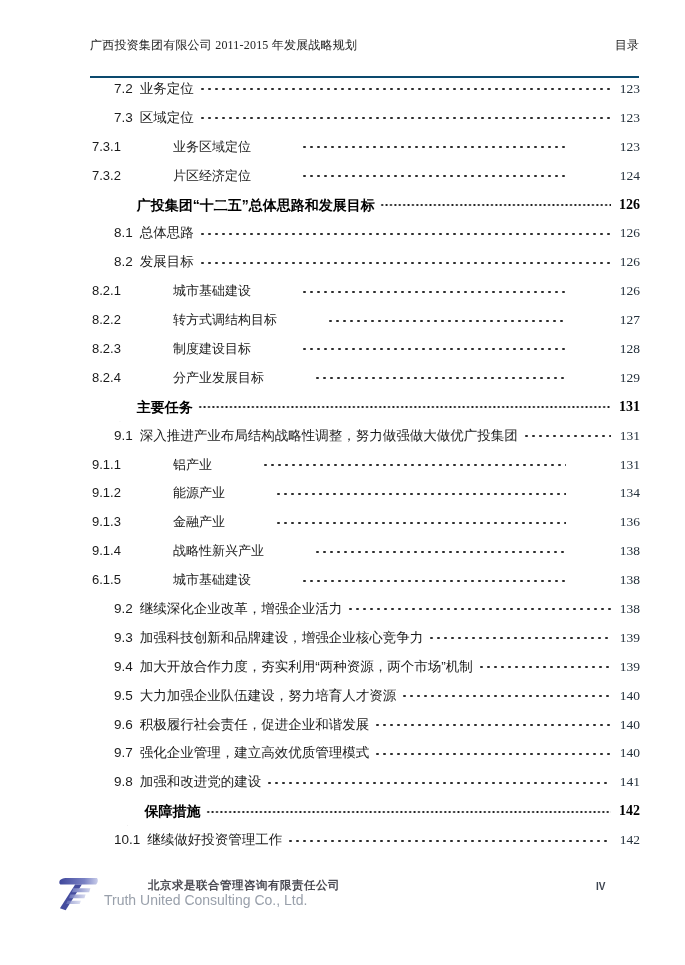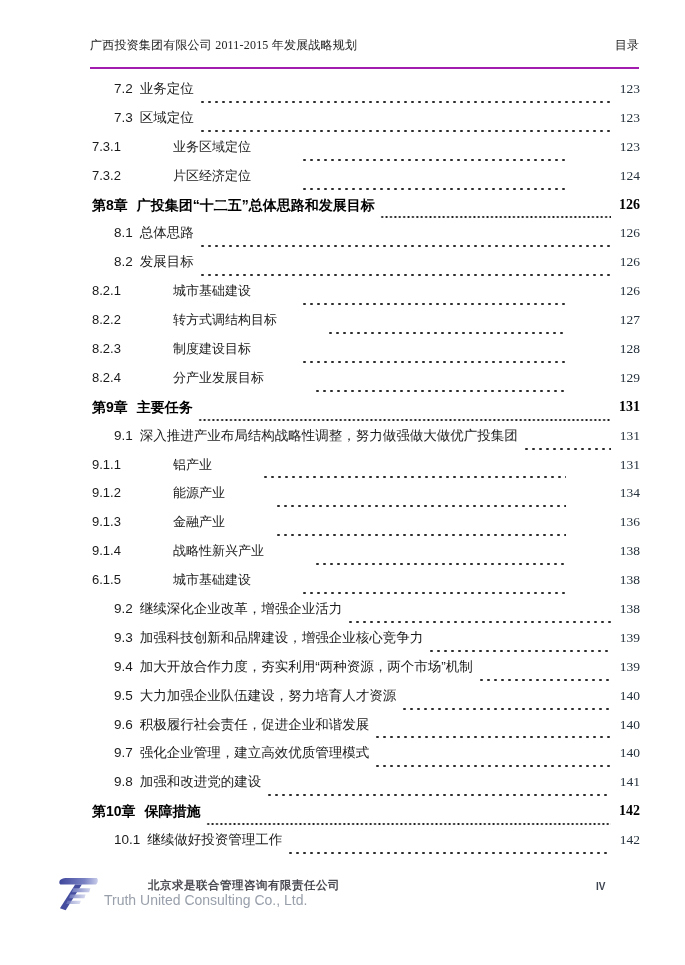--- a/index.html
+++ b/index.html
@@ -11,37 +11,37 @@
     font-family: "Liberation Sans", sans-serif;
     color: #1b1b1b;
   }
   .page { position: absolute; inset: 0; }
 
   
   .doc-header {
     position: absolute;
     left: 90px; right: 46px; top: 37px;
     display: flex; justify-content: space-between; align-items: flex-end;
-    padding-bottom: 13px;
-    border-bottom: 2px solid #a21caf;
+    padding-bottom: 22px;
+    border-bottom: 2px solid #0c4a6e;
     font-family: "Liberation Serif", serif;
     font-size: 12px;
     color: #222222;
   }
   .doc-header .hdr-title { letter-spacing: 0.2px; }
   .doc-header .hdr-corner { font-size: 12px; }
 
   
   .toc {
     position: absolute;
     left: 92px; right: 45px; top: 75px;
   }
   .toc-row {
     display: flex;
-    align-items: flex-end;
+    align-items: center;
     height: 28.9px;
     line-height: 28.9px;
     white-space: nowrap;
     overflow: hidden;
   }
   .toc-no { margin-right: 7px; flex: none; }
   .toc-title { flex: none; }
   .toc-leader {
     flex: 1 1 auto;
     display: inline-block;

